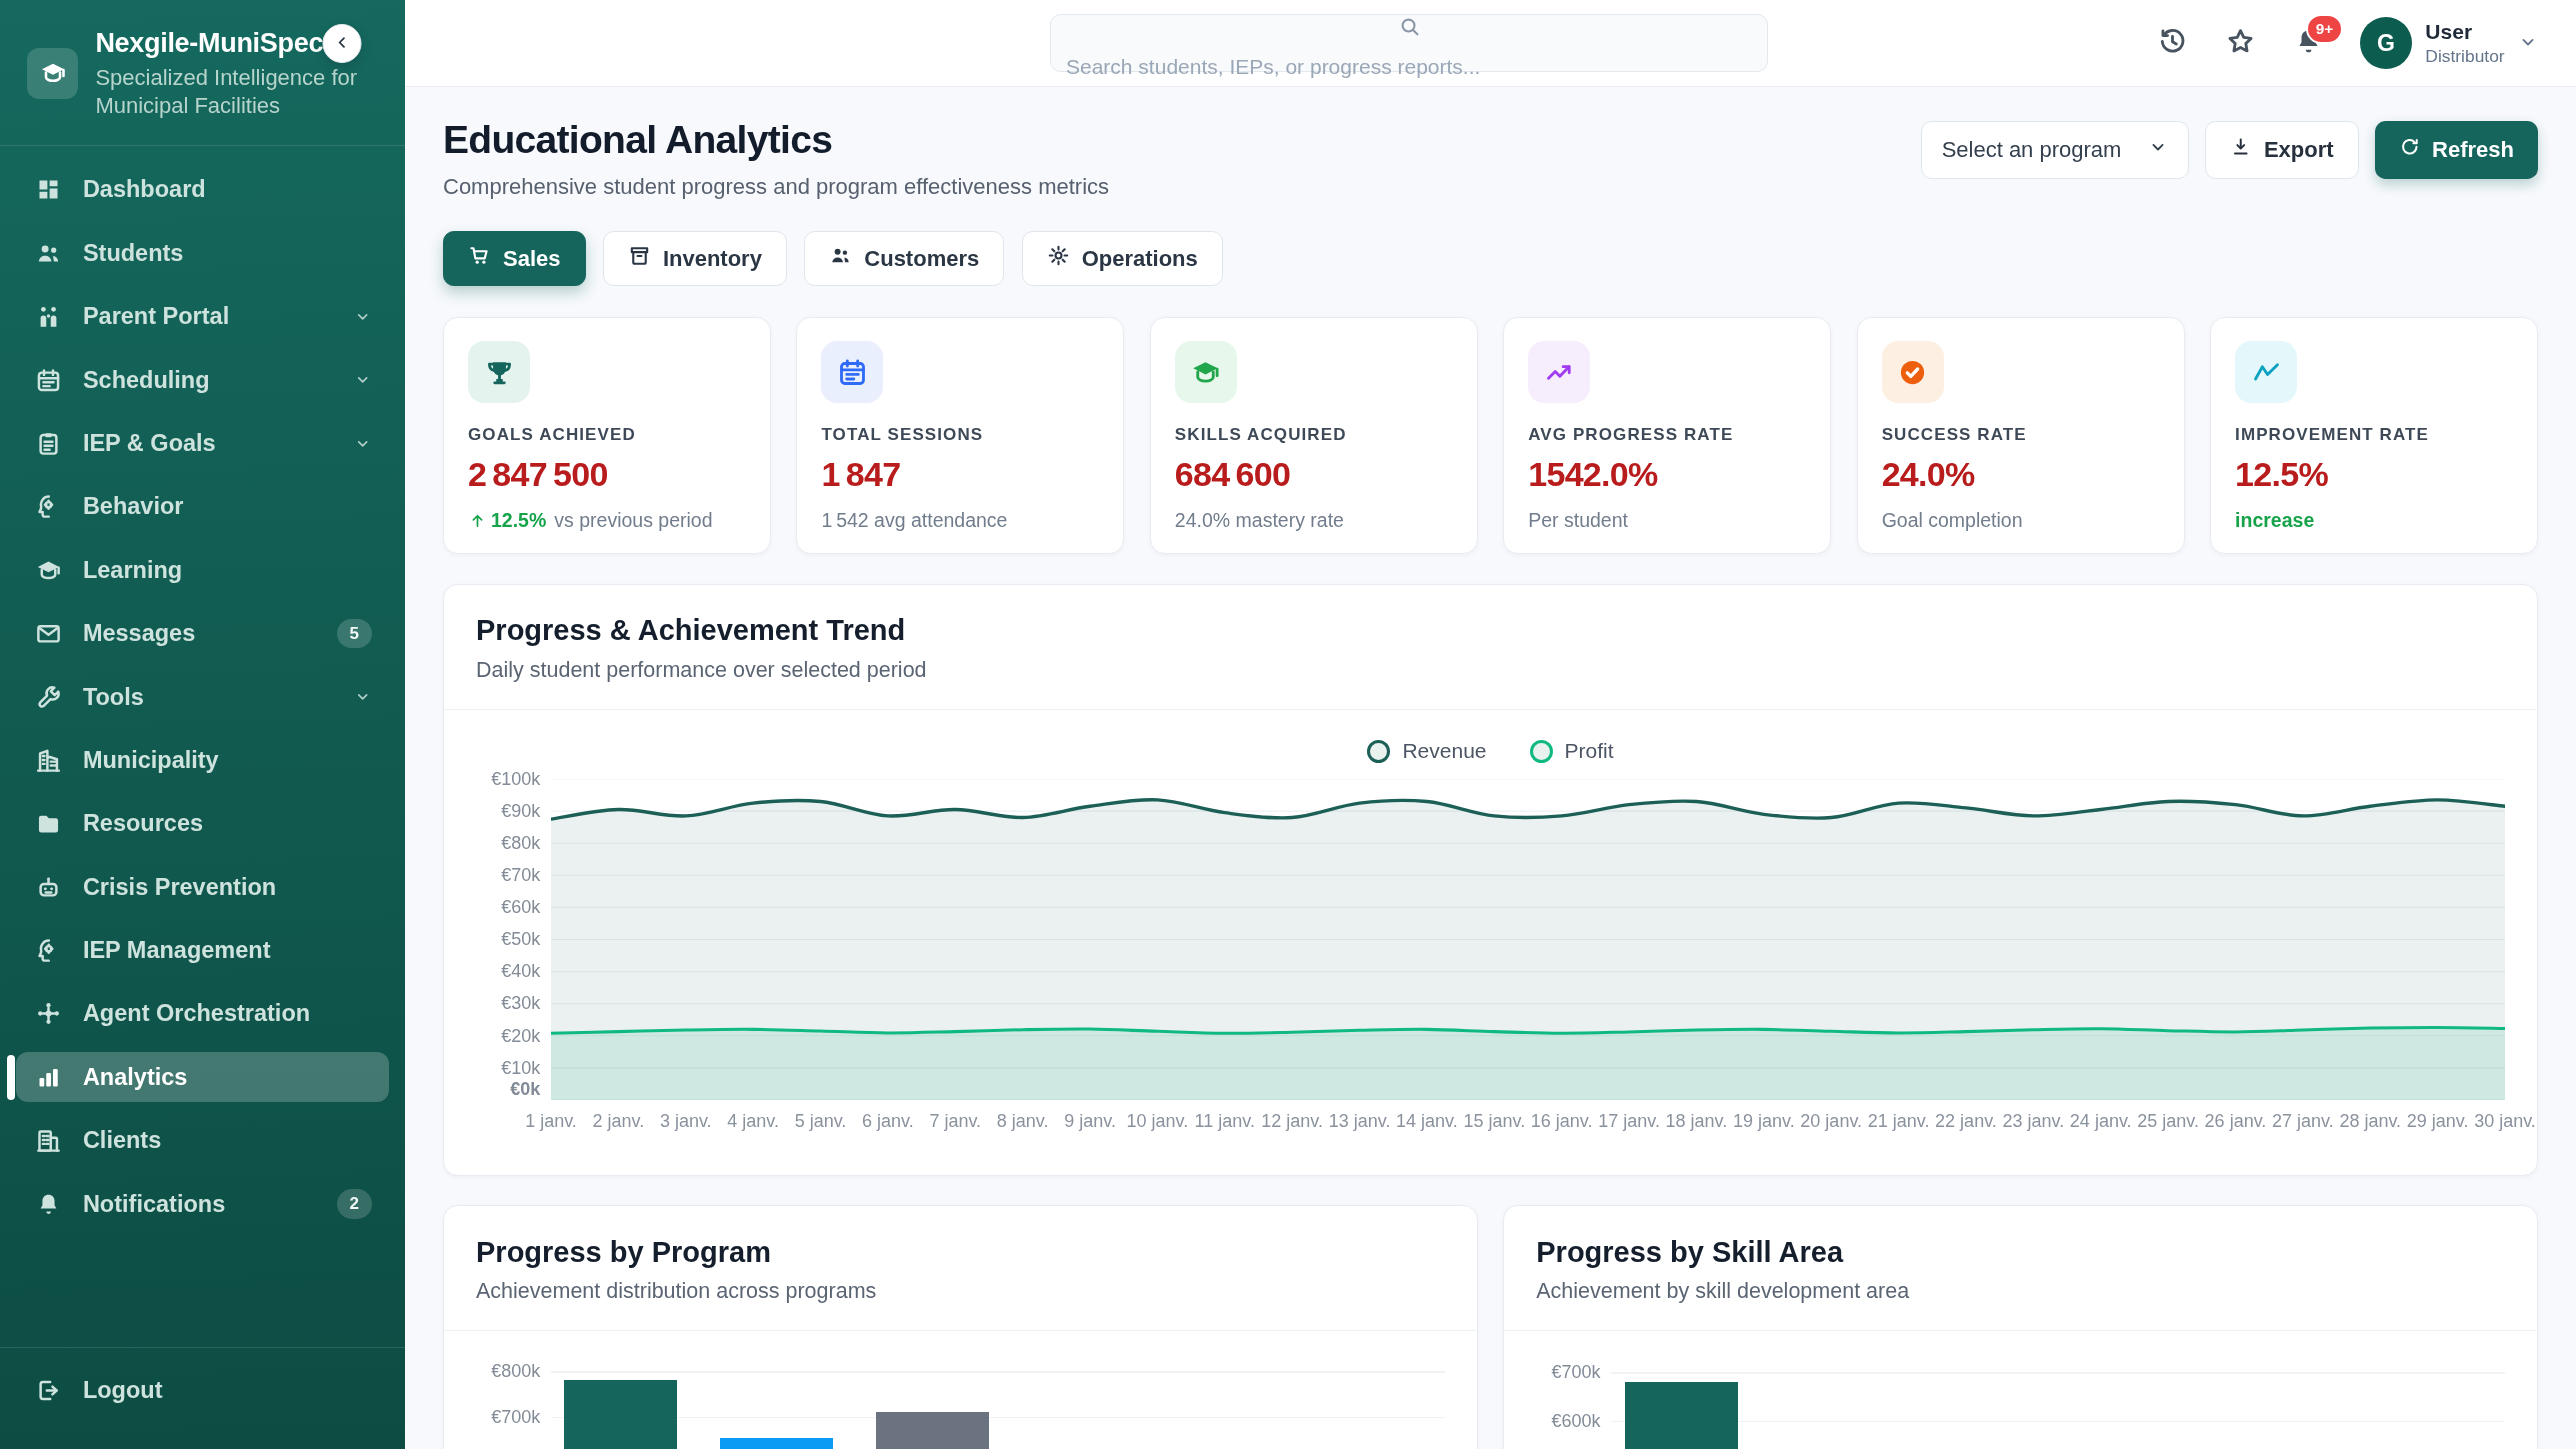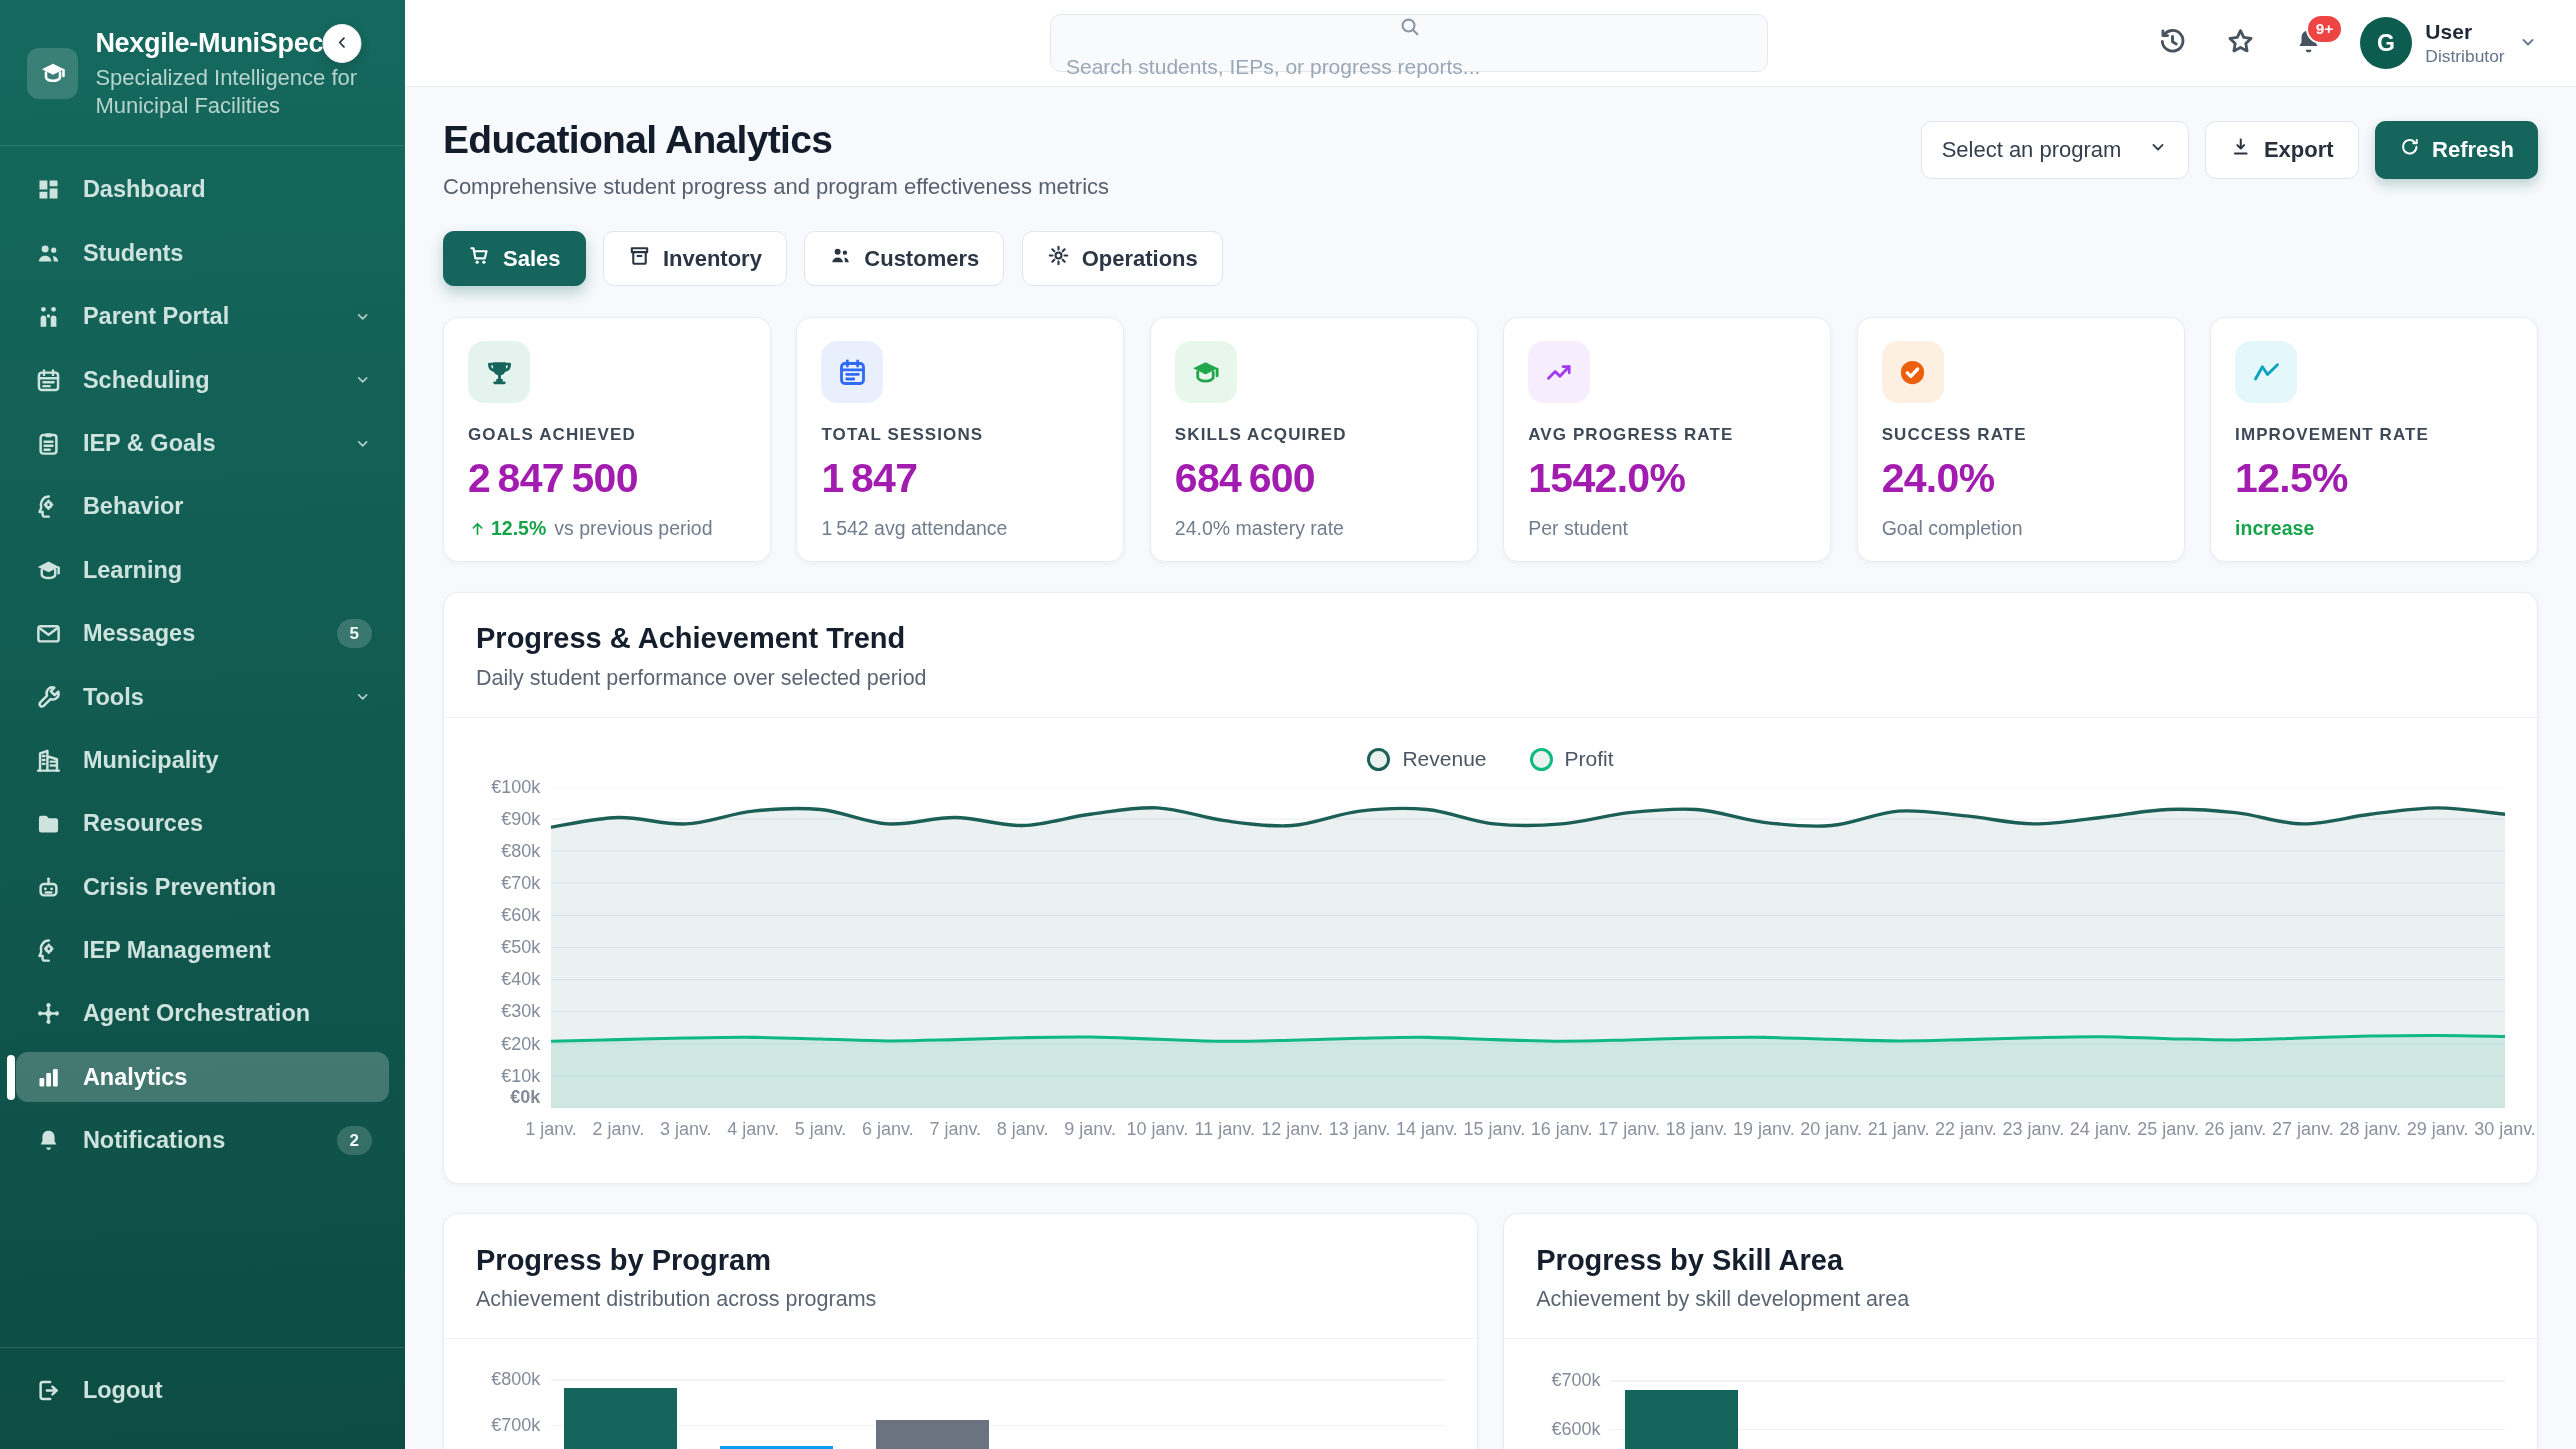--- a/index.html
+++ b/index.html
@@ -69,21 +69,21 @@
   .tab { height:55px; padding:0 24px; border-radius:10.7px; border:1.3px solid #dfe5ec; background:#fff; color:#2b3644;
          font-size:22px; font-weight:600; display:inline-flex; align-items:center; gap:12px; cursor:pointer;
          font-family:"Liberation Sans", sans-serif; }
   .tab.active { background:#15655c; border-color:#15655c; color:#fff; box-shadow:0 6.7px 13.4px rgba(21,101,92,.28); }
 
   .kpi-row { display:grid; grid-template-columns:repeat(6,1fr); gap:25.5px; margin-top:31px; }
   .kpi { background:#fff; border:1.3px solid #e8ecf2; border-radius:14.8px; padding:23px 24px 21.5px;
          box-shadow:0 1.3px 5.4px rgba(15,23,42,.04); }
   .kpi-icon { width:62px; height:62px; border-radius:16px; display:grid; place-items:center; }
   .kpi-label { margin-top:21.5px; font-size:17px; font-weight:700; letter-spacing:1.1px; color:#3e4957; }
-  .kpi-value { margin-top:10.7px; font-size:41px; font-weight:800; color:#a21caf; letter-spacing:-0.7px; }
+  .kpi-value { margin-top:10.7px; font-size:34px; font-weight:800; color:#b91c1c; letter-spacing:-0.7px; }
   .kpi-sub { margin-top:14.8px; font-size:19.5px; color:#717d8c; display:flex; align-items:center; gap:8px; }
   .delta { color:#16a34a; font-weight:700; display:inline-flex; align-items:center; gap:4px; }
 
   .card { background:#fff; border:1.3px solid #e8ecf2; border-radius:14.8px; box-shadow:0 1.3px 5.4px rgba(15,23,42,.04); }
   .trend-card { margin-top:29.5px; }
   .card-head { padding:29.5px 32px 25.5px; border-bottom:1.3px solid #edf0f4; }
   .card-head h3 { font-size:29px; font-weight:800; color:#141e2c; }
   .card-head p { margin-top:10.7px; font-size:21.5px; color:#5a6472; }
   .trend-body { padding:16px 32px 29.5px; }
   .legend { display:flex; justify-content:center; align-items:center; gap:43px; height:51px; }
@@ -291,20 +291,30 @@
         </div>
         <div class="nav-item active">
           <span class="nicon">
             <svg viewBox="0 0 24 24" width="27" height="27" aria-hidden="true">
               <rect x="4" y="12.5" width="4.2" height="7.5" rx="1" fill="currentColor"></rect>
               <rect x="10" y="8" width="4.2" height="12" rx="1" fill="currentColor"></rect>
               <rect x="16" y="4.5" width="4.2" height="15.5" rx="1" fill="currentColor"></rect>
             </svg>
           </span>
           <span>Analytics</span>
+        </div>
+        <div class="nav-item">
+          <span class="nicon">
+            <svg viewBox="0 0 24 24" width="27" height="27" aria-hidden="true">
+              <rect x="4" y="4" width="10" height="17" rx="1" stroke="currentColor" fill="none" stroke-width="2.2" stroke-linecap="round" stroke-linejoin="round"></rect>
+              <path d="M14 9.5h4.5a1 1 0 0 1 1 1V21" stroke="currentColor" fill="none" stroke-width="2.2" stroke-linecap="round" stroke-linejoin="round"></path>
+              <path d="M7 8h1.5M10.5 8h1.5M7 11.5h1.5M10.5 11.5h1.5M7 15h1.5M10.5 15h1.5M3 21h18" stroke="currentColor" fill="none" stroke-width="2.2" stroke-linecap="round" stroke-linejoin="round"></path>
+            </svg>
+          </span>
+          <span>Clients</span>
         </div>
         <div class="nav-item">
           <span class="nicon">
             <svg viewBox="0 0 24 24" width="27" height="27" aria-hidden="true">
               <path d="M12 3.4c-3.2 0-5.4 2.3-5.4 5.7v3.5L5 15.5h14l-1.6-2.9V9.1c0-3.4-2.2-5.7-5.4-5.7z" fill="currentColor"></path>
               <path d="M10 18.3a2.1 2.1 0 0 0 4.2 0z" fill="currentColor"></path>
             </svg>
           </span>
           <span>Notifications</span>
           <span class="badge">2</span>

